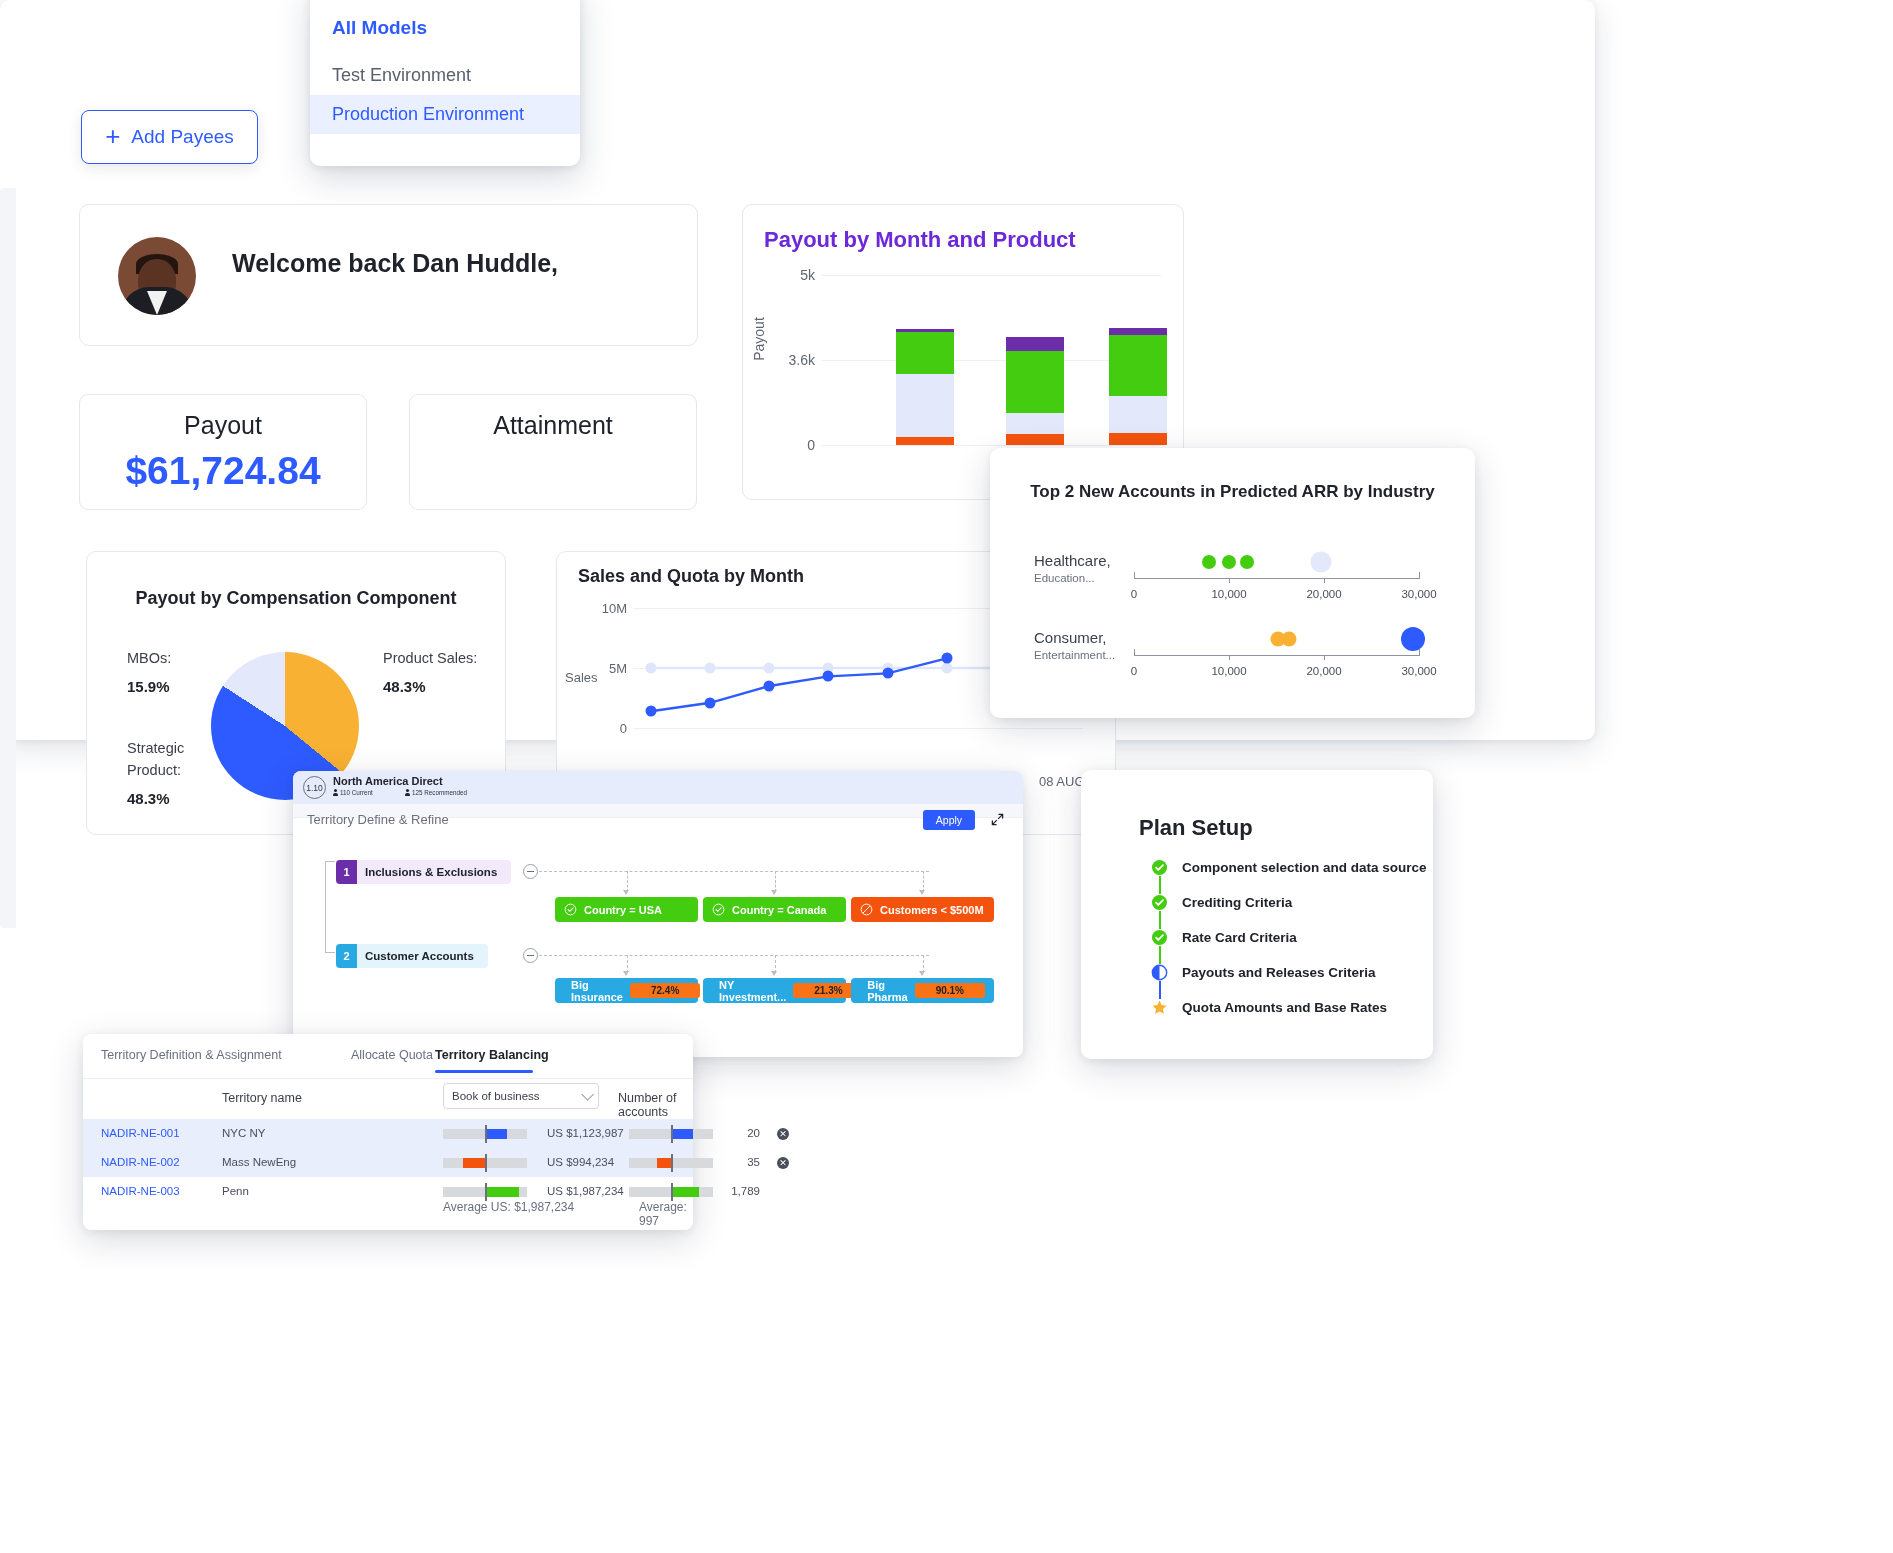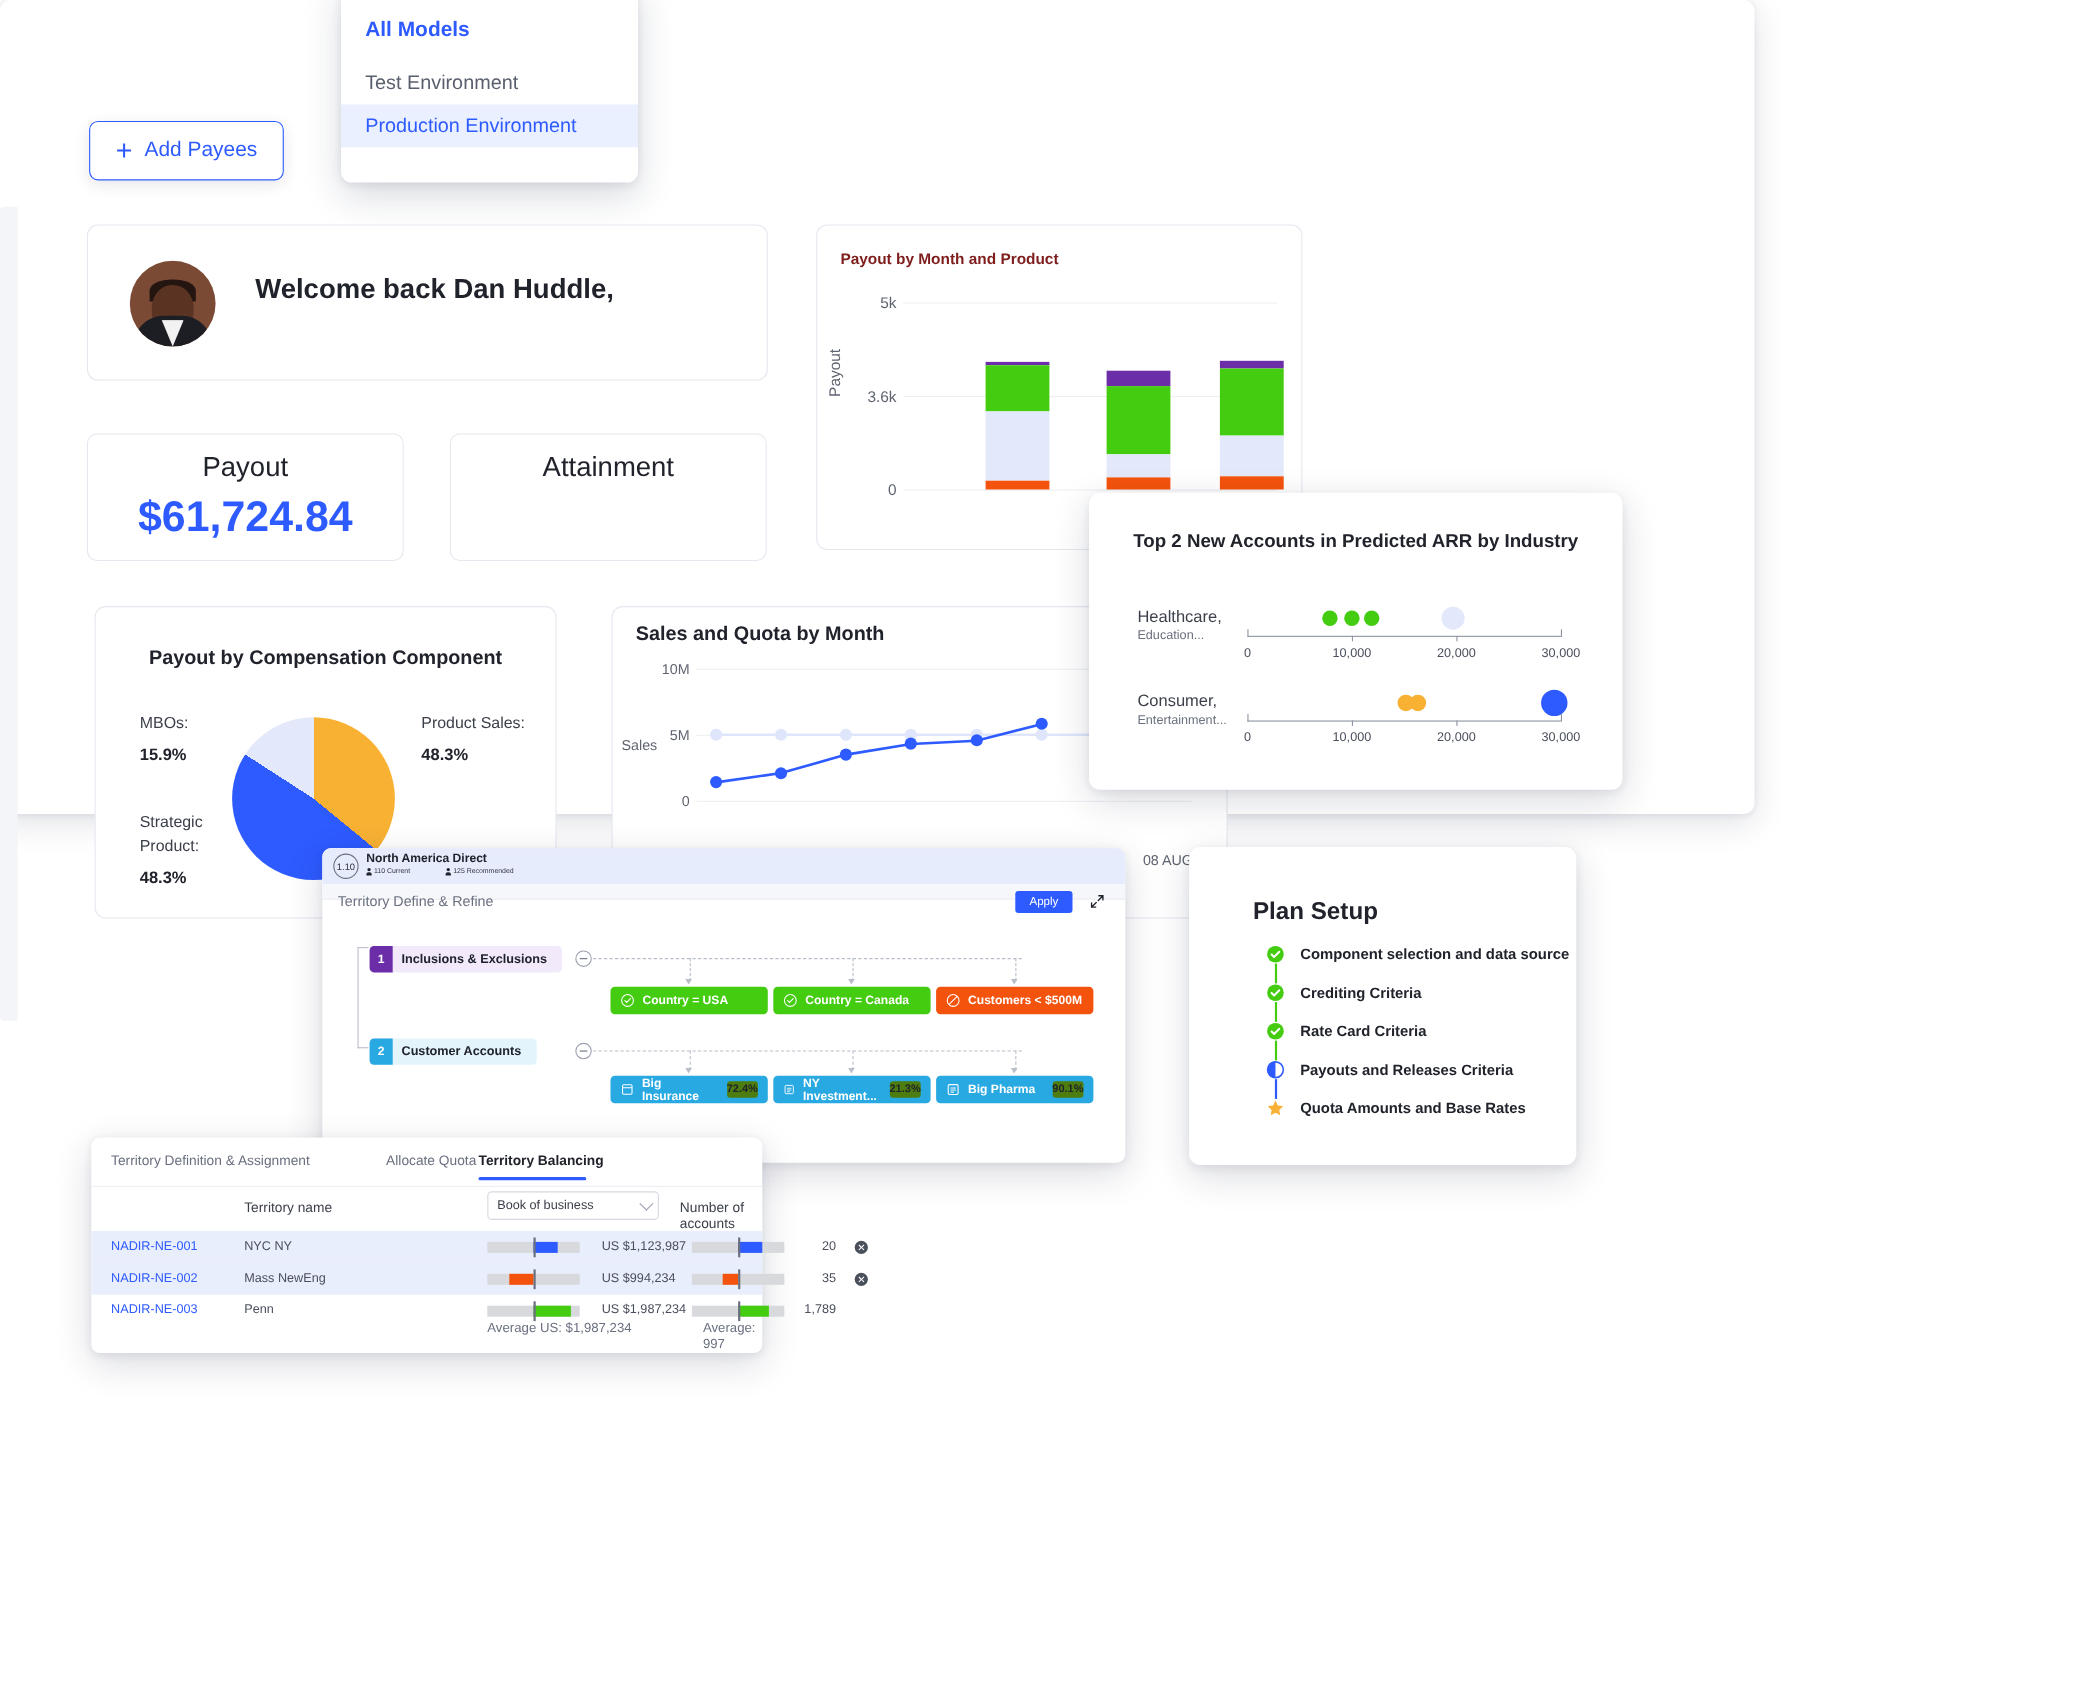--- a/index.html
+++ b/index.html
@@ -89,21 +89,21 @@
 
   
   .kpi { height: 116px; border-radius: 9px; }
   #kpi-payout { left: 79px; top: 394px; width: 288px; }
   #kpi-attainment { left: 409px; top: 394px; width: 288px; }
   .kpi-label { position: absolute; left: 0; right: 0; top: 16px; text-align: center; font-size: 25px; color: #20232b; }
   .kpi-value { position: absolute; left: 0; right: 0; top: 54px; text-align: center; font-size: 39px; font-weight: bold; color: #2e5bff; }
 
   
   #bar-card { left: 742px; top: 204px; width: 442px; height: 296px; }
-  #bar-title { position: absolute; left: 21px; top: 22px; font-size: 14px; font-weight: bold; color: #7f1d1d; }
+  #bar-title { position: absolute; left: 21px; top: 22px; font-size: 22px; font-weight: bold; color: #6d28d9; }
   #bar-ylabel {
     position: absolute; left: -6px; top: 126px; font-size: 14px; color: #5f6470;
     transform: rotate(-90deg); transform-origin: center;
   }
   .bar-plot { position: absolute; left: 78px; top: 70px; width: 340px; height: 170px; }
   .bar-grid { position: absolute; left: 0; right: 0; height: 1px; background: #eeeff3; }
   .bar-tick { position: absolute; right: 346px; font-size: 14px; color: #5f6470; white-space: nowrap; transform: translateY(-50%); }
   .bar-col { position: absolute; bottom: 0; width: 58px; display: flex; flex-direction: column-reverse; }
   .bar-seg { width: 100%; }
 
@@ -168,22 +168,22 @@
   .collapse-node {
     position: absolute; width: 15px; height: 15px; border-radius: 50%;
     border: 1px solid #9aa0ae; background: #fff; display: flex; align-items: center; justify-content: center;
   }
   .collapse-node i { display: block; width: 7px; height: 1px; background: #6b7080; }
   .flow-chip {
     position: absolute; height: 25px; border-radius: 4px; color: #fff;
     display: flex; align-items: center; gap: 7px; padding: 0 9px; font-size: 11px; font-weight: bold;
   }
   .flow-chip .pct {
-    margin-left: auto; background: #4d7c0f; color: #20232b; border-radius: 3px;
-    font-size: 10px; padding: 2px 0; font-weight: bold;
+    margin-left: auto; background: #f97316; color: #20232b; border-radius: 3px;
+    font-size: 10px; padding: 2px 21px; font-weight: bold;
   }
   .dashed-h { position: absolute; height: 0; border-top: 1px dashed #b9bec9; }
   .dashed-v { position: absolute; width: 0; border-left: 1px dashed #b9bec9; }
   .arrow-dn {
     position: absolute; width: 0; height: 0;
     border-left: 3.5px solid transparent; border-right: 3.5px solid transparent; border-top: 5px solid #b9bec9;
   }
   .bracket { position: absolute; border-left: 1px solid #b9bec9; }
 
   

